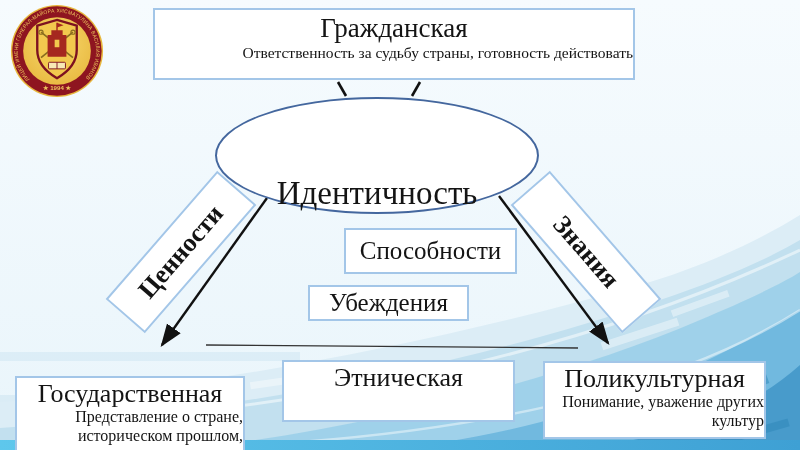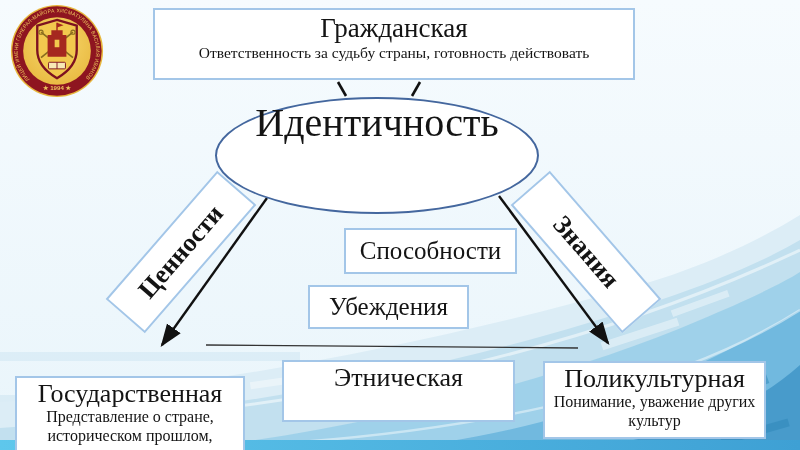--- a/index.html
+++ b/index.html
@@ -10,41 +10,41 @@
   .bg { position:absolute; left:0; top:0; z-index:1; }
   .connectors { position:absolute; left:0; top:0; z-index:2; pointer-events:none; }
   .logo { position:absolute; left:10px; top:3px; z-index:4; }
 
   .box {
     position:absolute; z-index:3; background:#fff;
     border:2px solid #a3c6e8; text-align:center; box-sizing:border-box;
   }
   .top-box { left:153px; top:8px; width:482px; height:72px; padding-top:3px; }
   .box-title { font-size:27px; line-height:1.15; }
-  .box-sub { font-size:15.5px; line-height:1.15; white-space:pre-line; }
+  .box-sub { font-size:15.5px; line-height:1.15; white-space:pre-line;text-align:right; }
 
   .ellipse {
     position:absolute; z-index:3; left:215px; top:97px; width:324px; height:117px;
     background:#fff; border:2px solid #44679e; border-radius:50%;
-    display:flex; align-items:flex-start; justify-content:center;
-    font-size:40px; box-sizing:border-box;
+    display:flex; align-items:flex-end; justify-content:center;
+    font-size:33px; box-sizing:border-box;
   }
 
   .rot {
     position:absolute; z-index:3; width:170px; height:52px;
     background:#fff; border:2px solid #a3c6e8; box-sizing:border-box;
     display:flex; align-items:center; justify-content:center;
     font-size:26px; font-weight:bold;
   }
   .rot-left  { left:96px;  top:226px; transform:rotate(-49deg); }
   .rot-right { left:501px; top:226px; transform:rotate(49deg); }
 
   .mid { display:flex; align-items:center; justify-content:center; font-size:25px; }
   .mid1 { left:298px; top:228px; width:173px; height:46px;margin-left:46px; }
-  .mid2 { left:308px; top:285px; width:161px; height:44px;justify-content:center; }
+  .mid2 { left:308px; top:285px; width:161px; height:36px;justify-content:center; }
 
   .bottom-box { padding-top:2px; }
   .bottom-box .box-title { font-size:26px; line-height:1.08; }
   .bottom-box .box-sub   { font-size:16px; line-height:1.16; }
   .b1 { left:15px;  top:376px; width:230px; height:82px; }
   .b2 { left:282px; top:360px; width:233px; height:62px; }
   .b3 { left:543px; top:361px; width:223px; height:78px; }
 </style>
 </head>
 <body>

